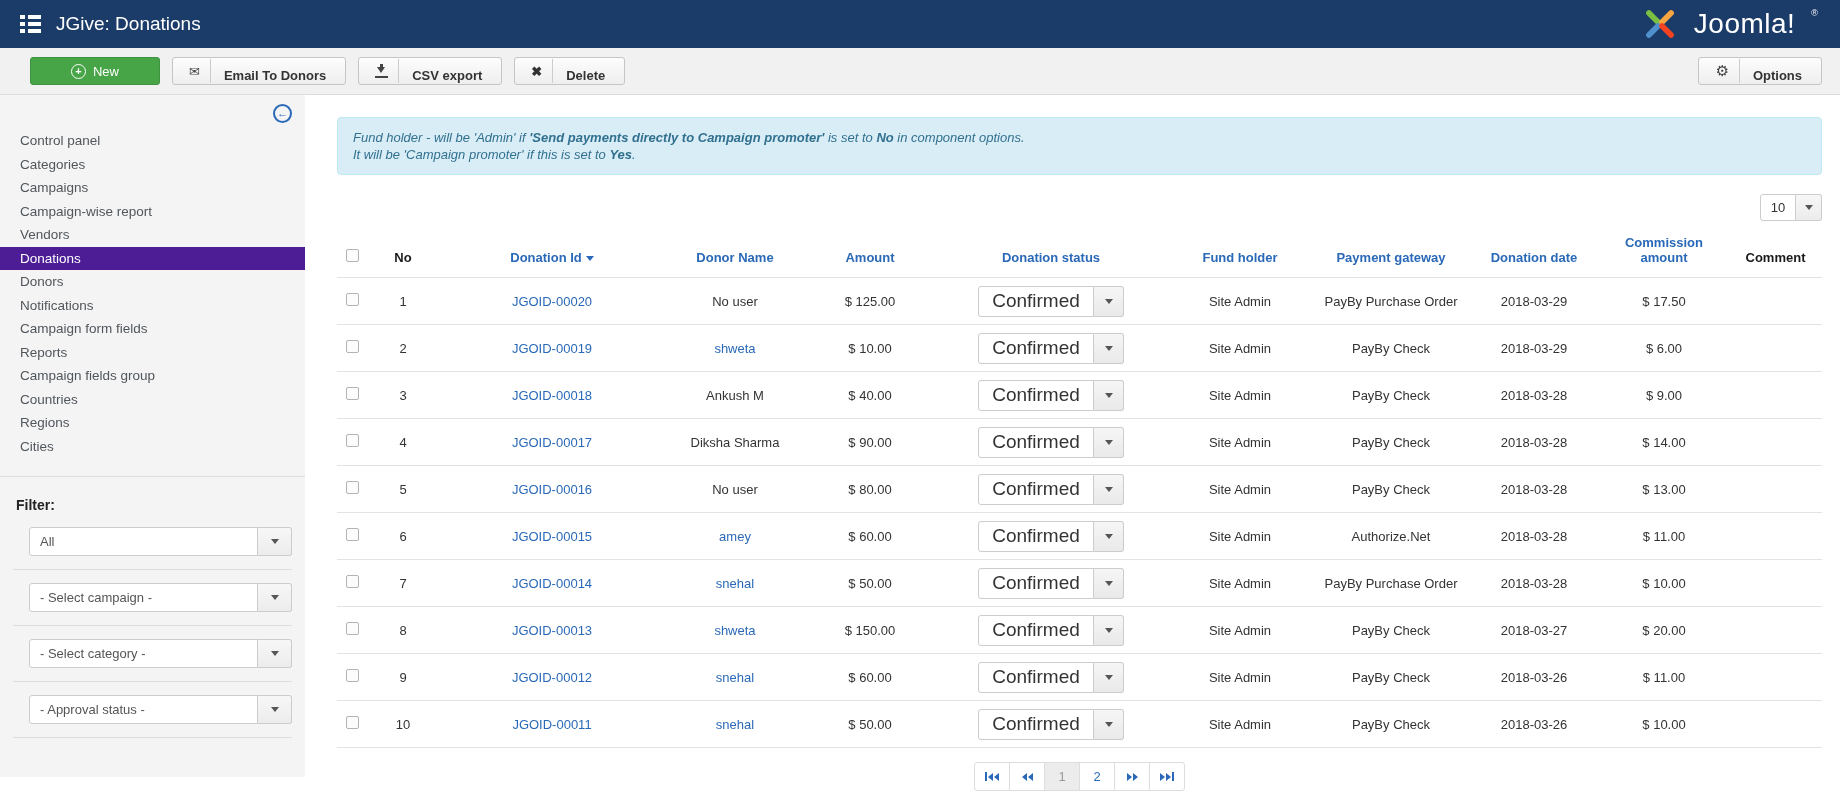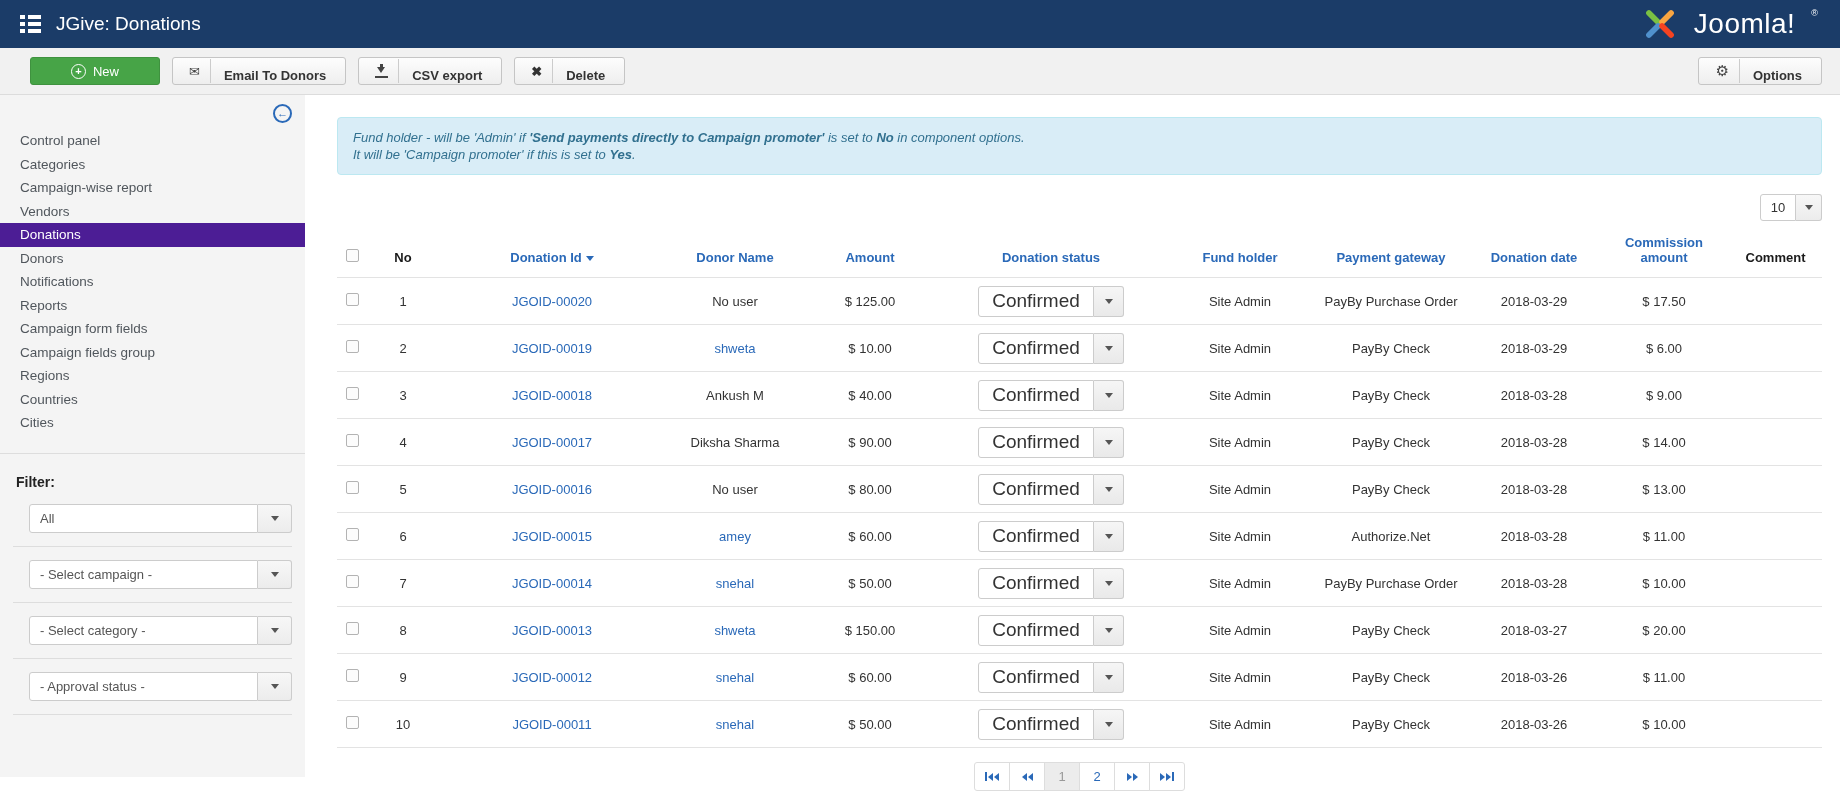--- a/index.html
+++ b/index.html
@@ -163,30 +163,31 @@
   </button>
 </div>
 
 <div class="main">
 
   <div class="sidebar">
     <span class="collapse-btn">←</span>
     <ul class="menu">
         <li>Control panel</li>
         <li>Categories</li>
+        <li>Campaigns</li>
         <li>Campaign-wise report</li>
         <li>Vendors</li>
         <li class="active">Donations</li>
         <li>Donors</li>
         <li>Notifications</li>
+        <li>Campaign form fields</li>
         <li>Reports</li>
-        <li>Campaign form fields</li>
         <li>Campaign fields group</li>
+        <li>Countries</li>
         <li>Regions</li>
-        <li>Countries</li>
         <li>Cities</li>
       </ul>
     <hr class="filter-sep">
     <div class="filter-head">Filter:</div>
     <div id="filter-selects">
         <div class="fselect">
           <span class="val">All</span>
           <span class="caret-btn">
             <span class="caret"></span>
           </span>

